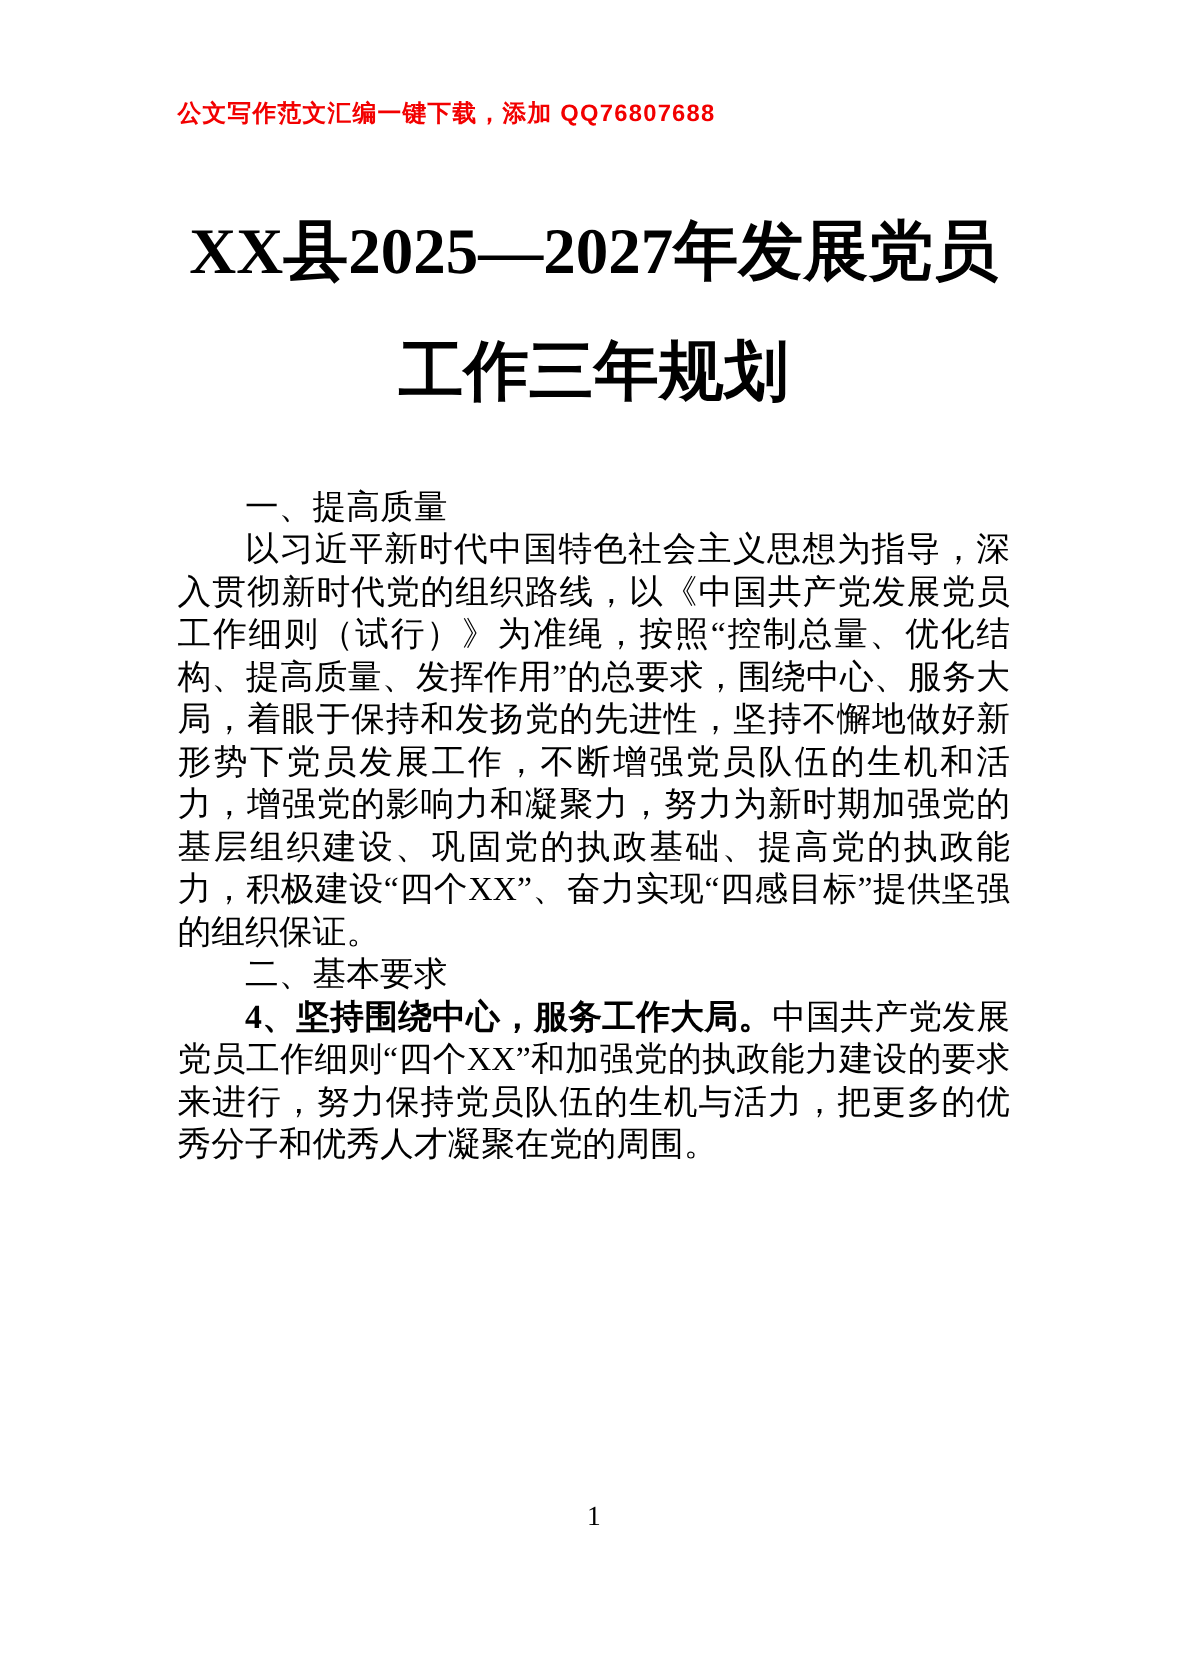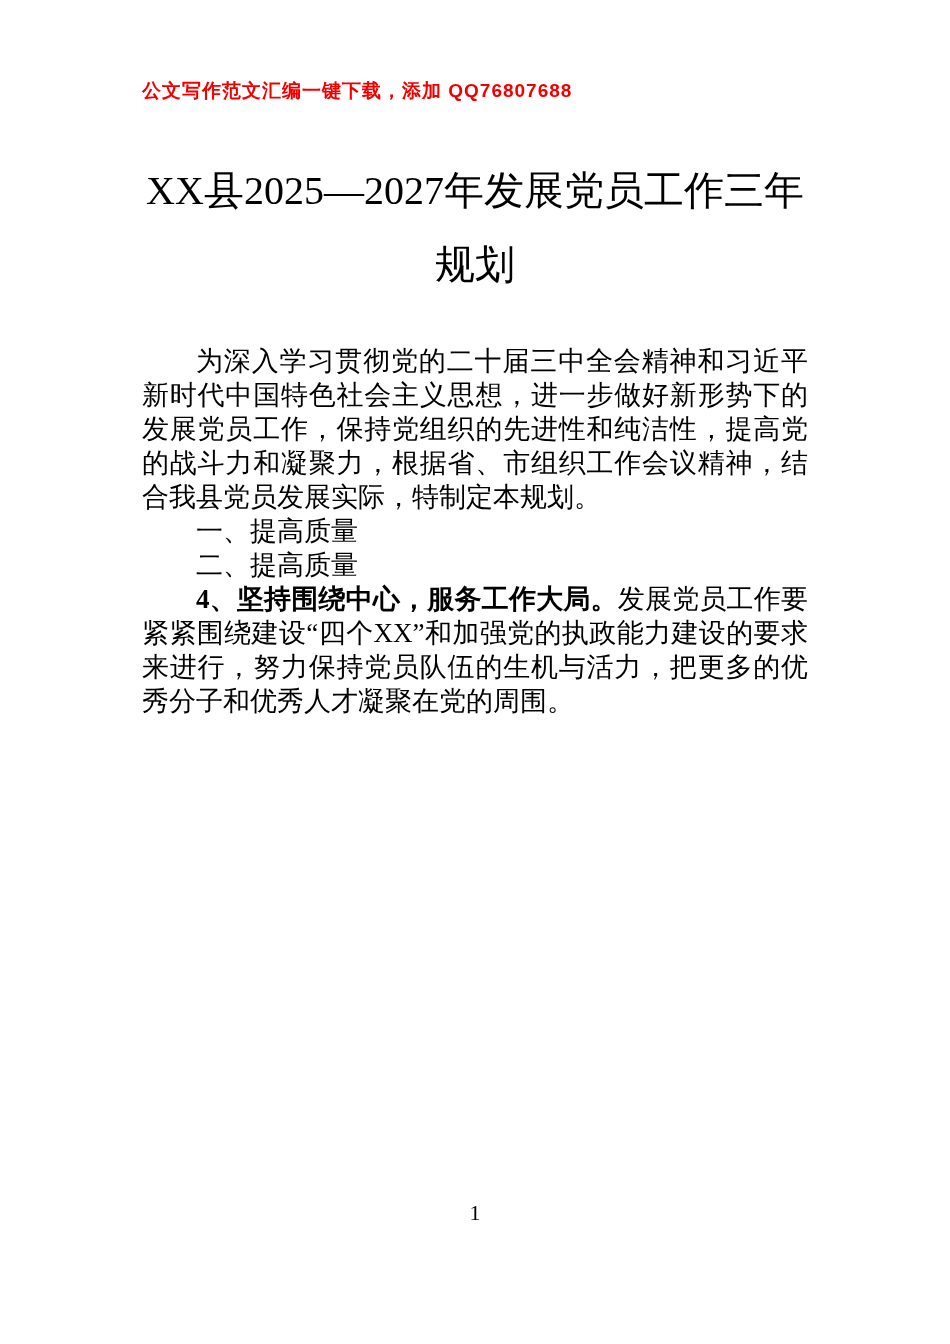--- a/index.html
+++ b/index.html
@@ -20,22 +20,22 @@
   .header-notice {
     color: #f20000;
     text-align: left;
     font-size: 19px;
     font-weight: 600;
     font-family: "Liberation Sans", "DejaVu Sans", sans-serif;
     margin: 0 0 50px 0;
     letter-spacing: 1px;
   }
   .doc-title {
-    font-size: 40px;
-    font-weight: 400;
+    font-size: 52px;
+    font-weight: 700;
     text-align: center;
     line-height: 1.85;
     margin: 0 0 42px 0;
     font-family: "Liberation Serif", "DejaVu Serif", serif;
   }
   .body-text {
     font-size: 27px;
     line-height: 34px;
     text-align: justify;
     text-justify: inter-ideograph;
@@ -61,27 +61,27 @@
 <body>
 
 <div class="page">
 
   <div class="header-notice">公文写作范文汇编一键下载，添加 QQ76807688</div>
 
   <h1 class="doc-title">XX县2025—2027年发展党员工作三年规划</h1>
 
   <div class="body-text">
 
-    <p class="para">为深入学习贯彻党的二十届三中全会精神和习近平新时代中国特色社会主义思想，进一步做好新形势下的发展党员工作，保持党组织的先进性和纯洁性，提高党的战斗力和凝聚力，根据省、市组织工作会议精神，结合我县党员发展实际，特制定本规划。</p>
 
     <p class="para">一、提高质量</p>
 
+    <p class="para">以习近平新时代中国特色社会主义思想为指导，深入贯彻新时代党的组织路线，以《中国共产党发展党员工作细则（试行）》为准绳，按照“控制总量、优化结构、提高质量、发挥作用”的总要求，围绕中心、服务大局，着眼于保持和发扬党的先进性，坚持不懈地做好新形势下党员发展工作，不断增强党员队伍的生机和活力，增强党的影响力和凝聚力，努力为新时期加强党的基层组织建设、巩固党的执政基础、提高党的执政能力，积极建设“四个XX”、奋力实现“四感目标”提供坚强的组织保证。</p>
 
-    <p class="para">二、提高质量</p>
+    <p class="para">二、基本要求</p>
 
-    <p class="para"><span class="lead">4、坚持围绕中心，服务工作大局。</span><span>发展党员工作要紧紧围绕建设“四个XX”和加强党的执政能力建设的要求来进行，努力保持党员队伍的生机与活力，把更多的优秀分子和优秀人才凝聚在党的周围。</span></p>
+    <p class="para"><span class="lead">4、坚持围绕中心，服务工作大局。</span><span>中国共产党发展党员工作细则“四个XX”和加强党的执政能力建设的要求来进行，努力保持党员队伍的生机与活力，把更多的优秀分子和优秀人才凝聚在党的周围。</span></p>
 
 
   </div>
 
   <div class="page-number">1</div>
 
 </div>
 
 </body></html>

